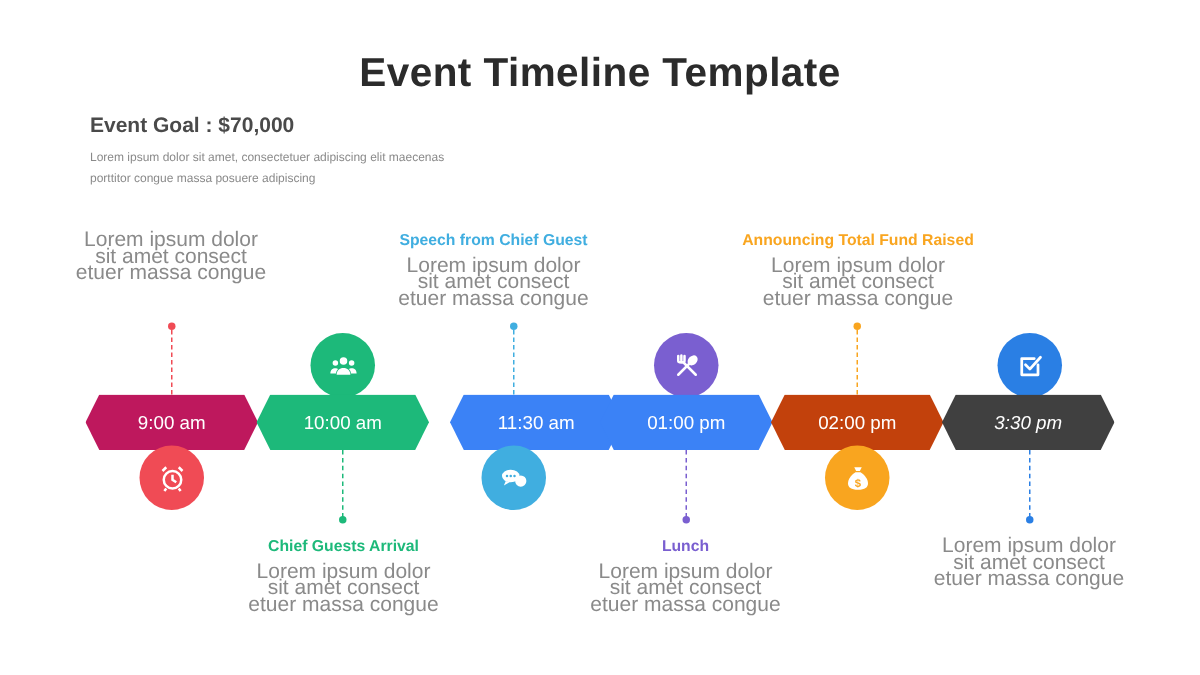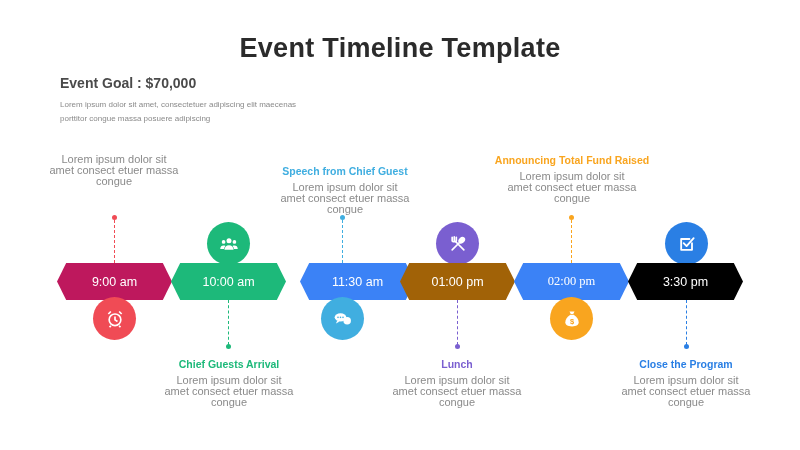--- a/index.html
+++ b/index.html
@@ -19,21 +19,21 @@
     font-size: 8px; line-height: 14px; color: #8a8a8a;
   }
 
   .label-block {
     position: absolute; width: 170px; text-align: center;
   }
   .label-title {
     font-size: 10.5px; font-weight: 700; white-space: nowrap; margin-bottom: 5px;
   }
   .label-desc {
-    font-size: 11px; line-height: 11px; color: #8a8a8a; width: 130px; margin: 0 auto;
+    font-size: 14px; line-height: 11px; color: #8a8a8a; width: 130px; margin: 0 auto;
   }
 
   .connector {
     position: absolute; width: 0; border-left: 1px dashed;
   }
   .dot {
     position: absolute; width: 5px; height: 5px; border-radius: 50%;
   }
 
   .hex {
@@ -86,21 +86,21 @@
 <div class="hex" style="left:171px; background:#1DB97A;">
   <span>10:00 am</span>
 </div>
 <div class="connector" style="left:228px; top:300px; height:45px; border-color:#1DB97A;"></div>
 <div class="dot" style="left:226px; top:344px; background:#1DB97A;"></div>
 <div class="label-block" style="left:144px; top:358px;">
   <div class="label-title" style="color:#1DB97A;">Chief Guests Arrival</div>
   <div class="label-desc">Lorem ipsum dolor sit amet consect etuer massa congue</div>
 </div>
 
-<div class="label-block" style="left:260px; top:154px;margin-top:11px;">
+<div class="label-block" style="left:244px; top:154px;">
   <div class="label-title" style="color:#40AEE0;">Speech from Chief Guest</div>
   <div class="label-desc">Lorem ipsum dolor sit amet consect etuer massa congue</div>
 </div>
 <div class="dot" style="left:340px; top:215px; background:#40AEE0;"></div>
 <div class="connector" style="left:342px; top:220px; height:43px; border-color:#40AEE0;"></div>
 <div class="hex" style="left:300px; background:#3b82f6;">
   <span>11:30 am</span>
 </div>
 <div class="circle" style="left:321px; top:297px; background:#40AEE0;">
   <svg viewBox="0 0 24 24" fill="#fff">
@@ -114,54 +114,53 @@
 </div>
 
 <div class="circle" style="left:436px; top:222px; background:#7A5FD0;">
   <svg viewBox="0 0 24 24" fill="none" stroke="#fff" stroke-width="2" stroke-linecap="round">
     <path d="M5 19L15 9"></path>
     <ellipse cx="16.5" cy="7.5" rx="2.5" ry="3.5" transform="rotate(45 16.5 7.5)" fill="#fff"></ellipse>
     <path d="M19 19L9 9"></path>
     <path d="M5 4v4M7.5 3.5v4M10 4v4M5 8c0 1.5 5 1.5 5 0"></path>
   </svg>
 </div>
-<div class="hex" style="left:400px; background:#a16207;">
+<div class="hex" style="left:400px; background:#3b82f6;">
   <span>01:00 pm</span>
 </div>
 <div class="connector" style="left:457px; top:300px; height:45px; border-color:#7A5FD0;"></div>
 <div class="dot" style="left:455px; top:344px; background:#7A5FD0;"></div>
 <div class="label-block" style="left:372px; top:358px;">
   <div class="label-title" style="color:#7A5FD0;">Lunch</div>
   <div class="label-desc">Lorem ipsum dolor sit amet consect etuer massa congue</div>
 </div>
 
 <div class="label-block" style="left:487px; top:154px;">
   <div class="label-title" style="color:#F9A51F;">Announcing Total Fund Raised</div>
   <div class="label-desc">Lorem ipsum dolor sit amet consect etuer massa congue</div>
 </div>
 <div class="dot" style="left:569px; top:215px; background:#F9A51F;"></div>
 <div class="connector" style="left:571px; top:220px; height:43px; border-color:#F9A51F;"></div>
-<div class="hex" style="left:514px; background:#3b82f6;font-family:Liberation Serif, serif;">
+<div class="hex" style="left:514px; background:#c2410c;">
   <span>02:00 pm</span>
 </div>
 <div class="circle" style="left:550px; top:297px; background:#F9A51F;">
   <svg viewBox="0 0 24 24" fill="#fff">
     <path d="M9 3h6l-1.5 3h-3z"></path>
     <path d="M10 7h4c4 2.5 6 6 6 9 0 3-2.5 5-8 5s-8-2-8-5c0-3 2-6.5 6-9z"></path>
     <text x="12" y="18.5" text-anchor="middle" font-size="9" font-weight="700" fill="#F9A51F" font-family="Liberation Sans, sans-serif">$</text>
   </svg>
 </div>
 
 <div class="circle" style="left:665px; top:222px; background:#2A7FE4;">
   <svg viewBox="0 0 24 24" fill="none" stroke="#fff" stroke-width="2.2" stroke-linecap="round" stroke-linejoin="round">
     <path d="M18 11v8H5V6h10"></path>
     <path d="M8 11l3.5 3.5L20 5"></path>
   </svg>
 </div>
-<div class="hex" style="left:628px; background:#000000;">
+<div class="hex" style="left:628px; background:#404040;font-style:italic;">
   <span>3:30 pm</span>
 </div>
 <div class="connector" style="left:686px; top:300px; height:45px; border-color:#2A7FE4;"></div>
 <div class="dot" style="left:684px; top:344px; background:#2A7FE4;"></div>
 <div class="label-block" style="left:601px; top:358px;">
-  <div class="label-title" style="color:#2A7FE4;">Close the Program</div>
   <div class="label-desc">Lorem ipsum dolor sit amet consect etuer massa congue</div>
 </div>
 
 </body></html>

